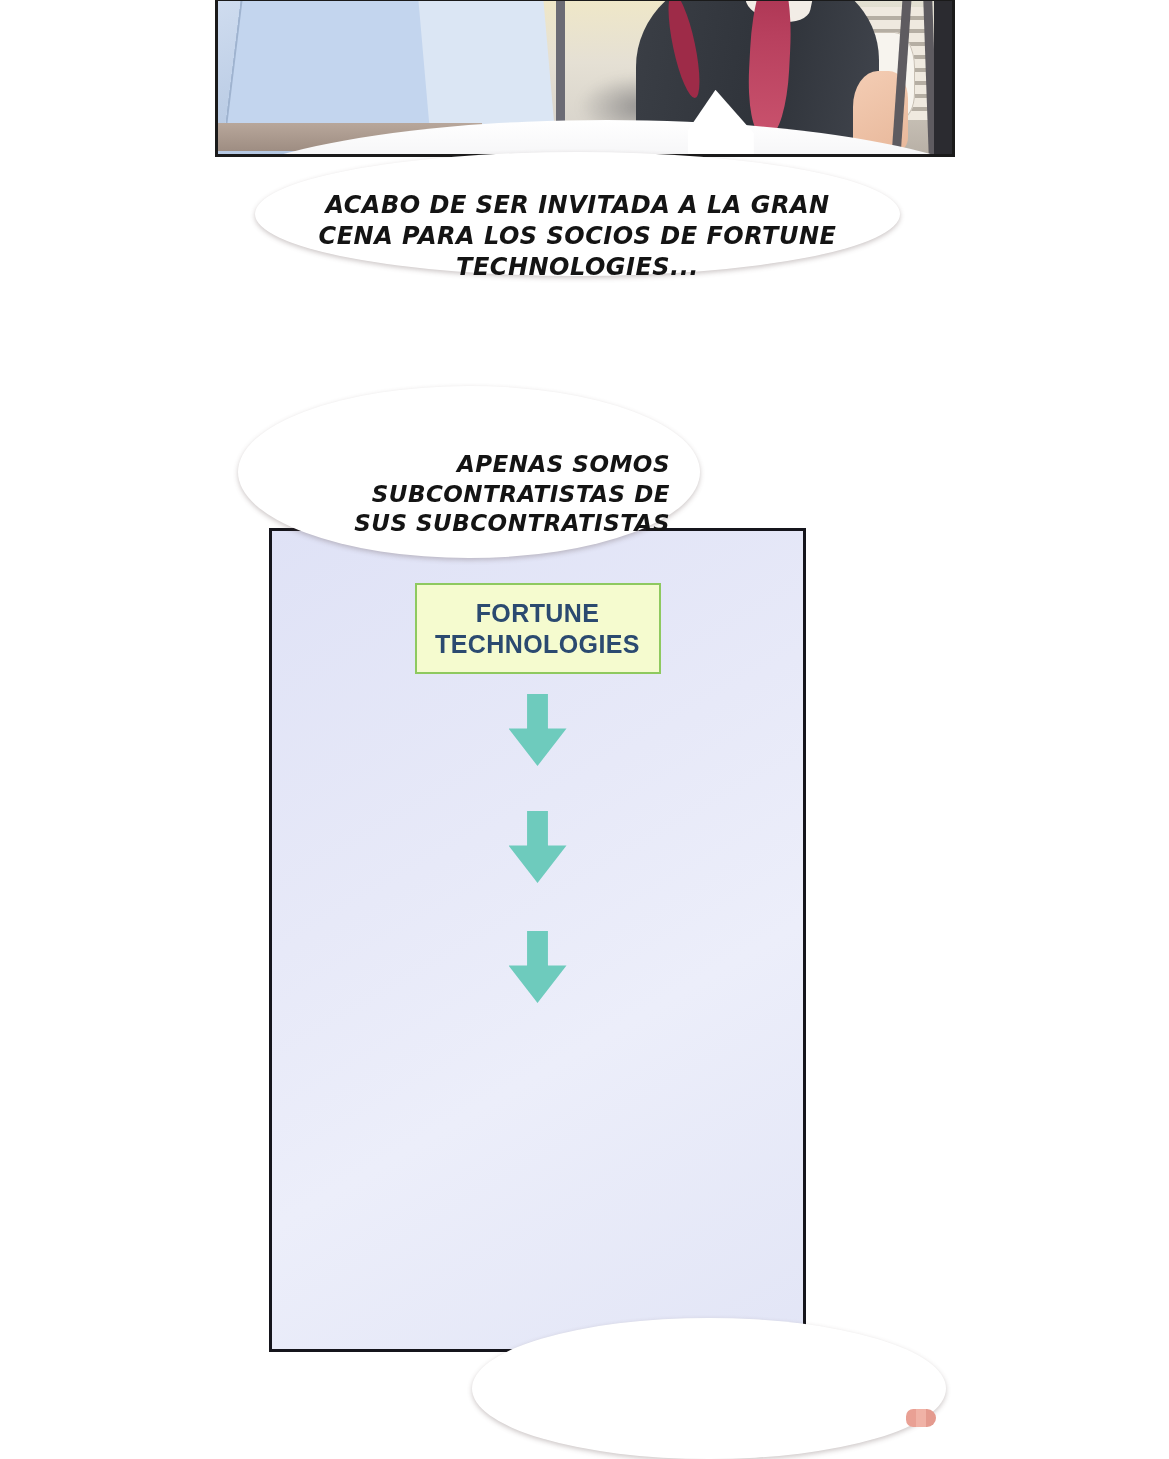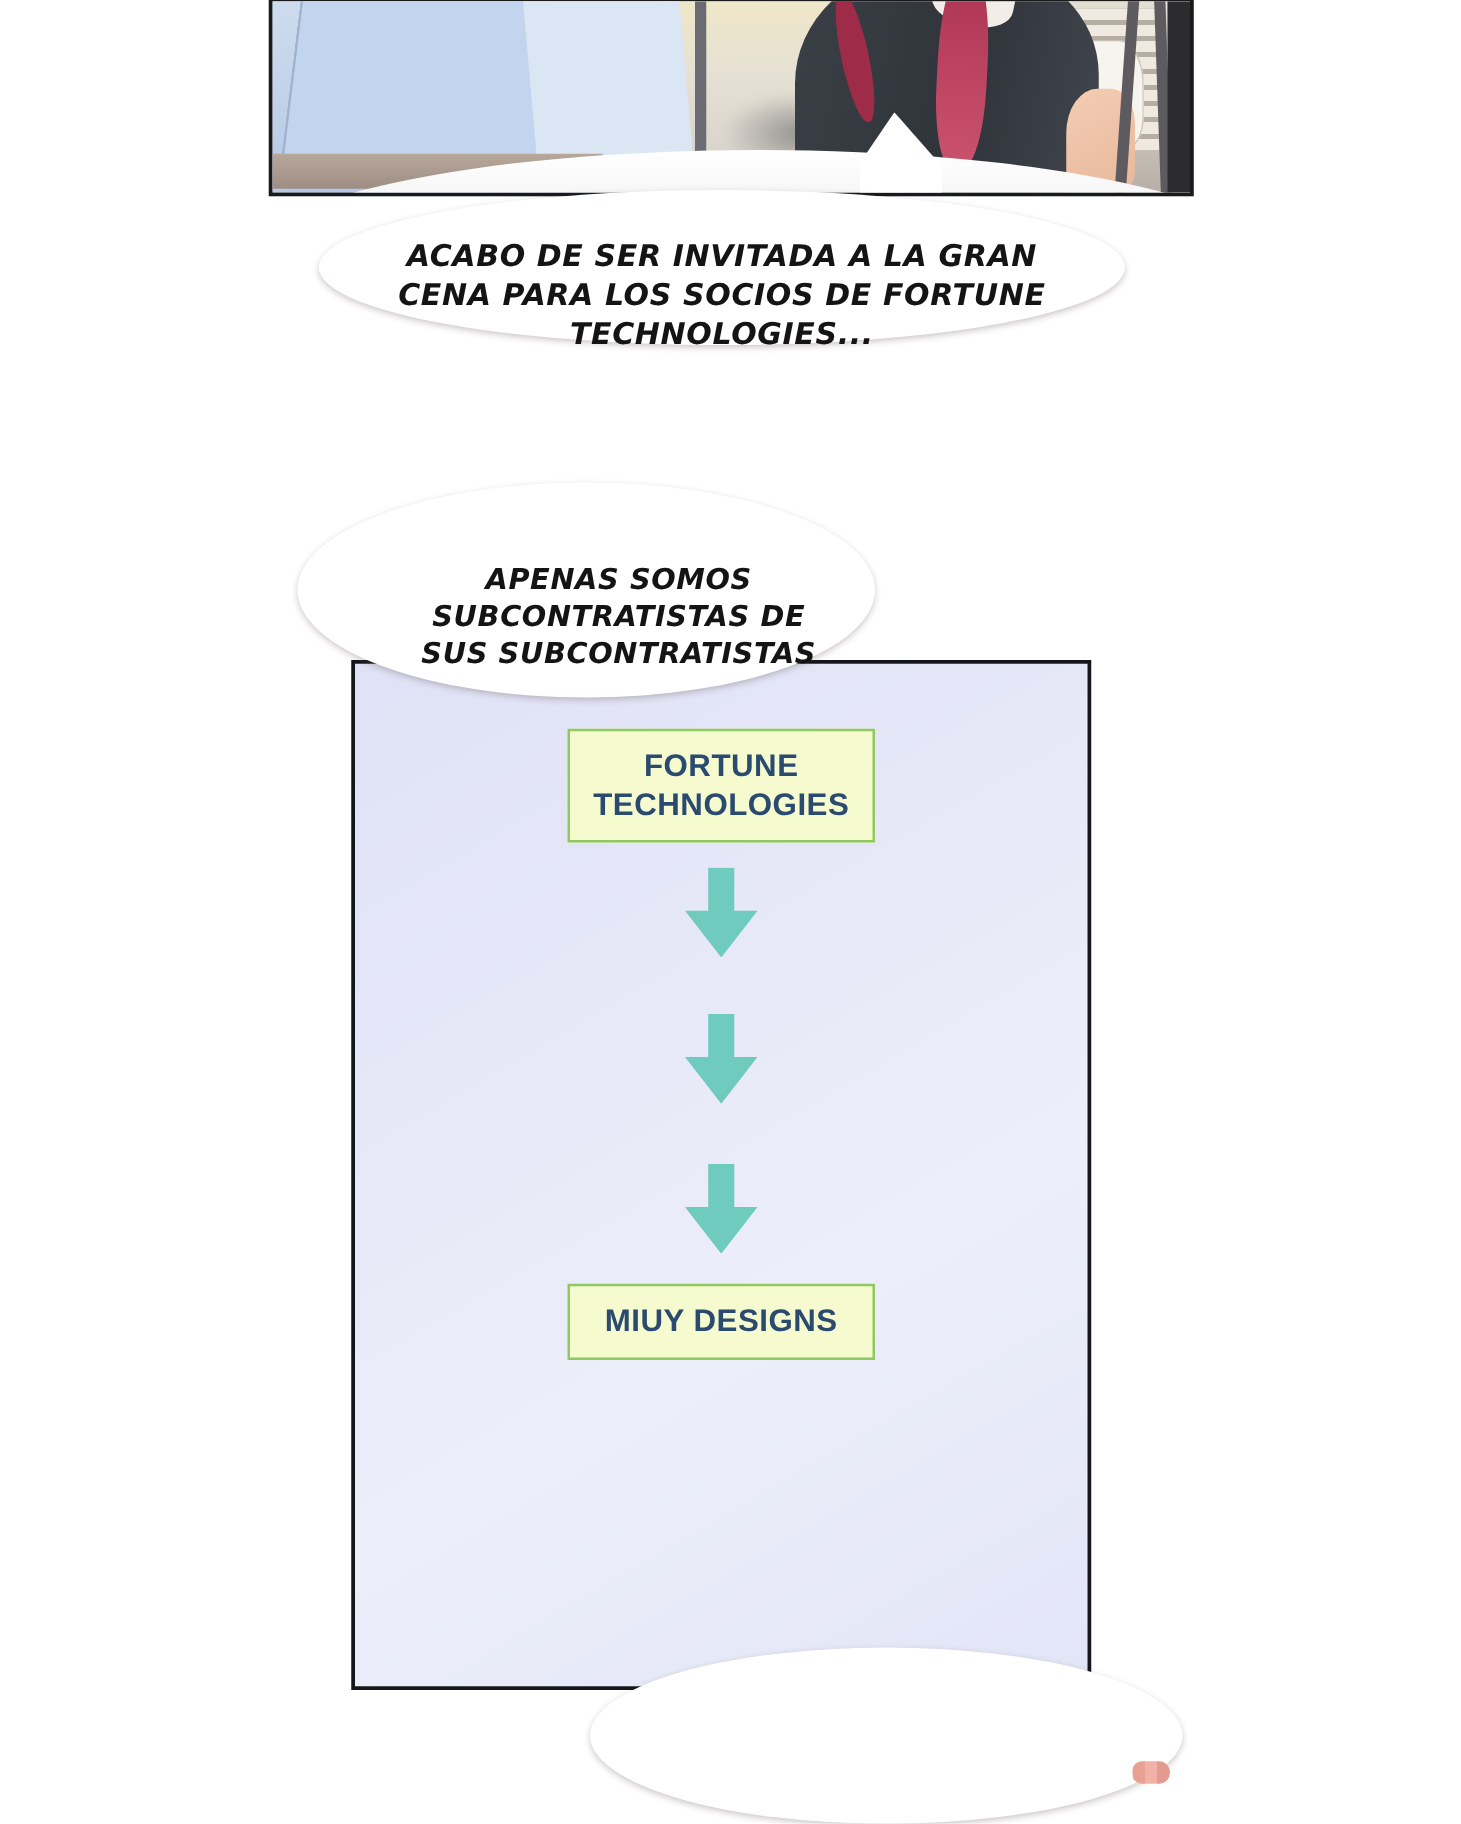--- a/index.html
+++ b/index.html
@@ -147,40 +147,40 @@
   #bubble-top {
     left: 255px; top: 152px; width: 645px; height: 124px;
     font-size: 24px;
     z-index: 5;
   }
   #bubble-mid {
     left: 238px; top: 386px; width: 462px; height: 172px;
     font-size: 23px;
     z-index: 5;
   }
-  #bubble-mid .bubble-text { text-align: center; padding-left: 82px; }
+  #bubble-mid .bubble-text { text-align: right; padding-left: 82px; }
   #bubble-bottom {
     left: 472px; top: 1318px; width: 474px; height: 141px;
     font-size: 23px;
     z-index: 6;
   }
   .bubble-finger {
     position: absolute;
     right: 10px; bottom: 32px;
     width: 30px; height: 18px;
     background: linear-gradient(90deg, #e9a094 0 33%, #f0b2a6 33% 66%, #e49a8e 66% 100%);
     border-radius: 8px 10px 10px 8px;
     z-index: 7;
   }
 
   
   .diagram-panel {
     position: absolute;
-    left: 281px; top: 528px;
-    width: 592px; height: 824px;
+    left: 269px; top: 528px;
+    width: 537px; height: 824px;
     border: 3px solid #15151c;
     box-sizing: border-box;
     background: linear-gradient(150deg, #dfe2f6 0%, #e7e9f8 38%, #eceefa 62%, #e2e5f6 100%);
     z-index: 2;
   }
   .flow {
     position: absolute;
     left: 0; right: 0; top: 52px;
     display: flex;
     flex-direction: column;
@@ -256,22 +256,19 @@
     </div>
 
     <div class="flow-arrow a1"></div>
 
 
     <div class="flow-arrow a2"></div>
 
 
     <div class="flow-arrow a3"></div>
 
-    <div class="flow-box">
-      <span>MIUY DESIGNS</span>
-    </div>
 
   </div>
 </div>
 
 <div class="bubble" id="bubble-bottom">
   <span class="bubble-finger"></span>
 </div>
 
 </body></html>

